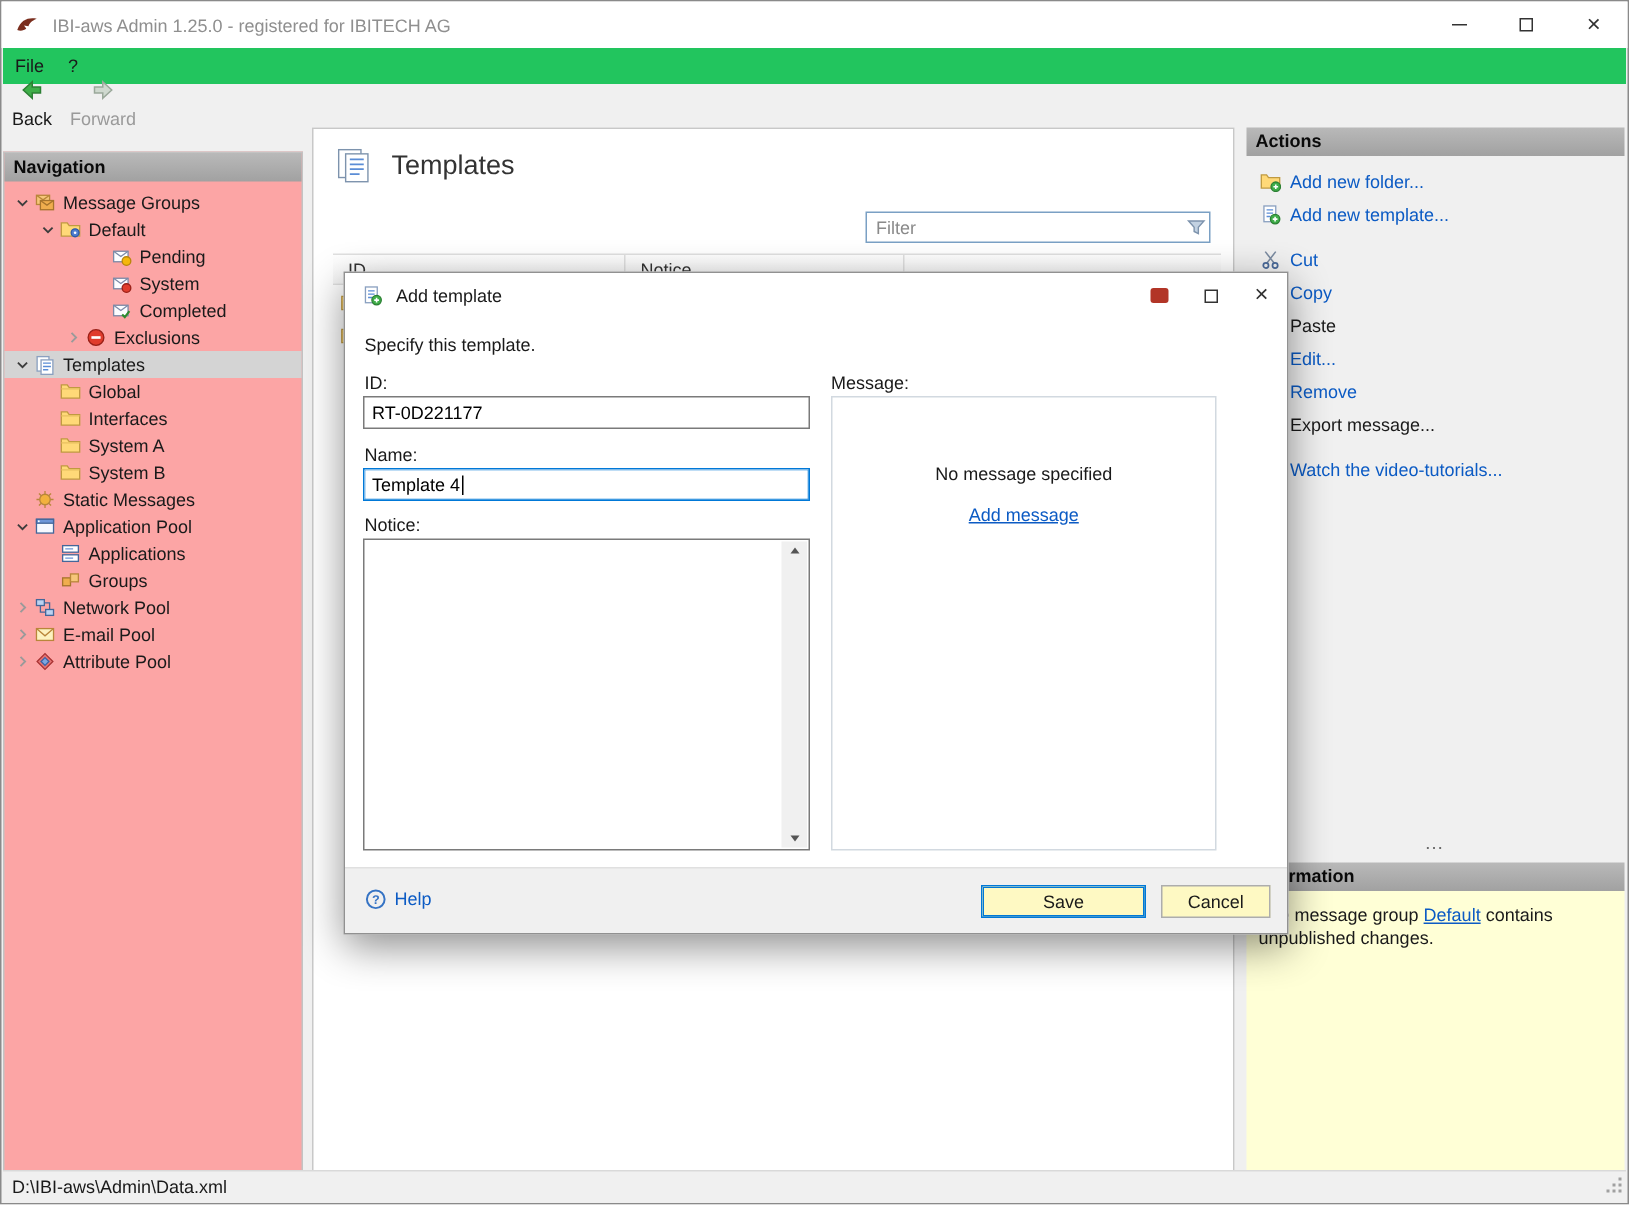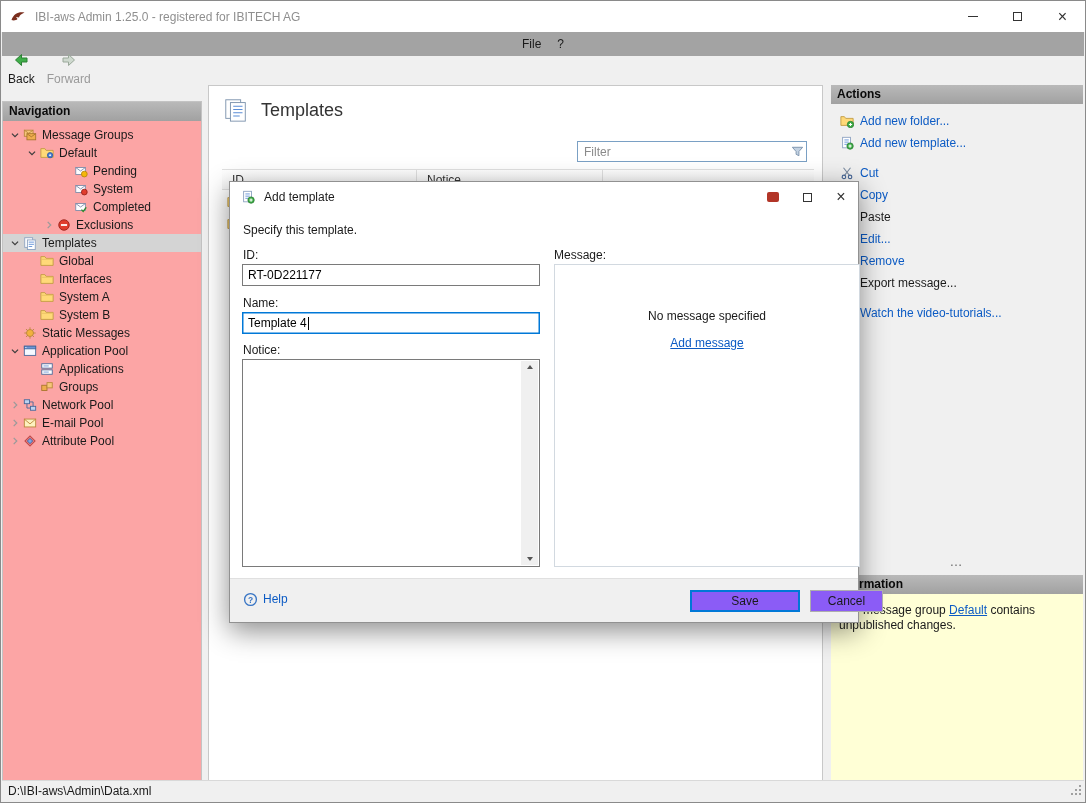--- a/index.html
+++ b/index.html
@@ -11,21 +11,21 @@
   .titlebar { position:absolute; left:0; top:0; right:0; height:31px; background:#fff; display:flex; align-items:center; }
   .titlebar .app-logo { margin-left:9px; width:16px; height:16px; display:flex; }
   .titlebar .title { margin-left:9px; color:#8f8f8f; }
   .win-controls { position:absolute; right:0; top:0; height:31px; display:flex; }
   .win-btn { width:45px; height:31px; display:flex; align-items:center; justify-content:center; cursor:pointer; }
   .glyph-min { width:10px; height:1px; background:#333; display:block; }
   .glyph-max { width:9px; height:9px; border:1px solid #333; display:block; }
   .glyph-close { font-size:16px; color:#333; line-height:1; }
 
   
-  .menubar { position:absolute; left:1px; top:31px; right:1px; height:24px; background:#a3a3a3; display:flex; align-items:center;justify-content:center; }
+  .menubar { position:absolute; left:1px; top:31px; right:1px; height:24px; background:#22c55e; display:flex; align-items:center; }
   .menu-item { padding:3px 8px; cursor:pointer; }
   .toolbar { position:absolute; left:1px; top:55px; right:1px; height:25px; background:#f0f0f0; display:flex; align-items:center; }
   .tool-btn { display:flex; align-items:center; gap:4px; padding:2px 6px; cursor:pointer;flex-direction:column; }
   .tool-btn.disabled { color:#9a9a9a; cursor:default; }
 
   
   .panel-header { height:19px; line-height:19px; padding-left:6px; background:linear-gradient(#b9b9b9,#a1a1a1); color:#0a0a0a; font-weight:bold; }
   .nav-panel { position:absolute; left:1px; top:100px; width:200px; height:696px; background:#fca5a5; border:1px solid #c3c3c3; }
   #nav-tree { padding-top:5px; }
   .tree-row { display:flex; align-items:center; height:18px; cursor:pointer; white-space:nowrap; }
@@ -77,26 +77,26 @@
   .dialog-subtitle { position:absolute; left:13px; top:41px; color:#1a1a1a; }
   .text-input { position:absolute; left:12px; width:298px; height:22px; border:1px solid #7a7a7a; background:#fff; font:inherit; color:#000; padding:0 5px; display:flex; align-items:center; }
   input.text-input { display:block; padding:0 5px; line-height:20px; }
   .text-input.focused { border-color:#0078d7; box-shadow:inset 0 0 0 0.5px #0078d7; }
   .caret { display:inline-block; width:1px; height:13px; background:#000; margin-left:1px; }
   .notice-box { position:absolute; left:12px; top:177px; width:298px; height:208px; border:1px solid #7a7a7a; background:#fff; cursor:text; }
   .vscroll { position:absolute; top:1px; right:1px; bottom:1px; width:17px; background:#f0f0f0; display:flex; flex-direction:column; justify-content:space-between; align-items:center; padding:4px 0; cursor:default; }
   .scroll-arrow { width:0; height:0; border-left:3.5px solid transparent; border-right:3.5px solid transparent; }
   .scroll-arrow.up { border-bottom:4px solid #555; }
   .scroll-arrow.down { border-top:4px solid #555; }
-  .message-panel { position:absolute; left:324px; top:82px; width:306px; height:303px; border:1px solid #d2d9e0; background:#fff; text-align:center; }
+  .message-panel { position:absolute; left:324px; top:82px; width:257px; height:303px; border:1px solid #d2d9e0; background:#fff; text-align:center; }
   .message-empty { margin-top:44px; color:#1a1a1a; }
   .message-add-link { display:inline-block; margin-top:13px; color:#0c5bc4; text-decoration:underline; cursor:pointer; }
   .dialog-footer { position:absolute; left:0; right:0; bottom:0; height:44px; background:#f0f0f0; border-top:1px solid #e0e0e0; }
   .help-link { position:absolute; left:12px; top:12px; display:flex; align-items:center; gap:5px; color:#0c5bc4; cursor:pointer; }
-  .btn { position:absolute; top:11px; height:22px; background:#8b5cf6; border:1px solid #adadad; font:inherit; color:#1a1a1a; display:flex; align-items:center; justify-content:center; cursor:pointer;margin-left:36px; }
+  .btn { position:absolute; top:11px; height:22px; background:#fef9c3; border:1px solid #adadad; font:inherit; color:#1a1a1a; display:flex; align-items:center; justify-content:center; cursor:pointer; }
   .btn.default { border:1px solid #0078d7; box-shadow:inset 0 0 0 1px #0078d7; }
   .btn-save { left:424px; width:110px; }
   .btn-cancel { left:544px; width:73px; }
 
   .icon { display:inline-flex; width:16px; height:16px; flex:0 0 16px; align-items:center; justify-content:center; }
 </style>
 </head>
 <body>
 
 <div class="window">

